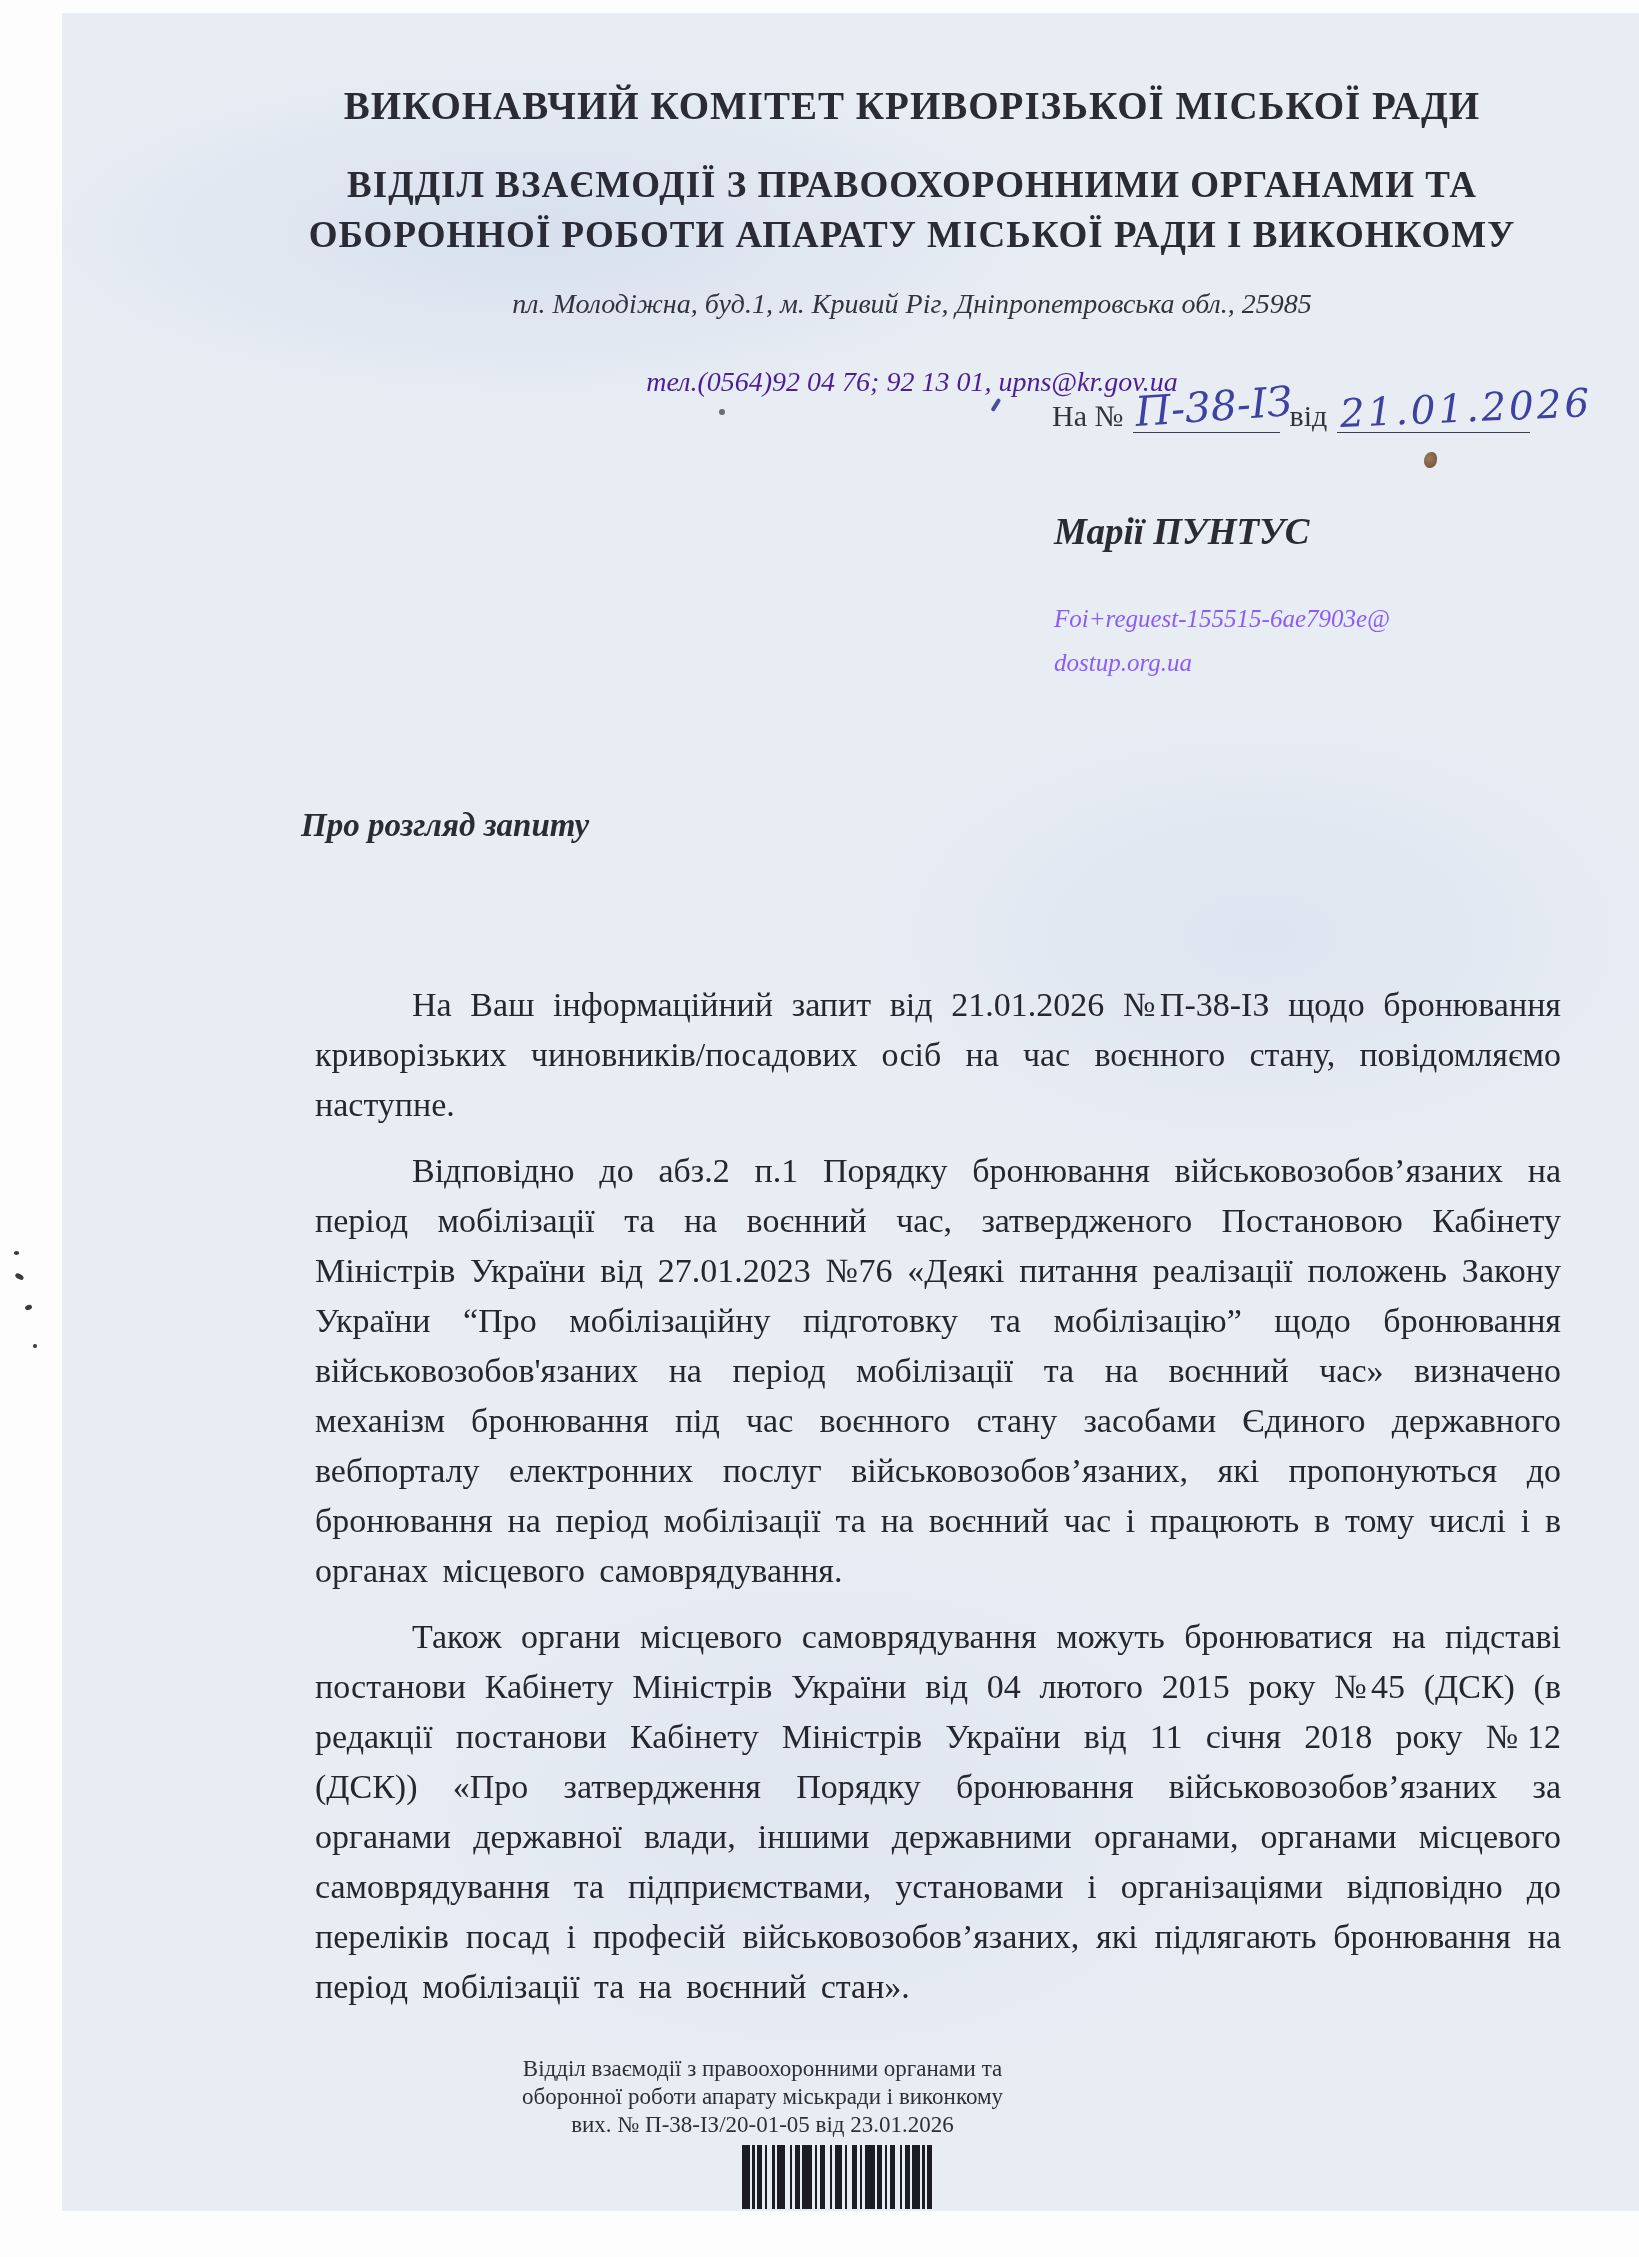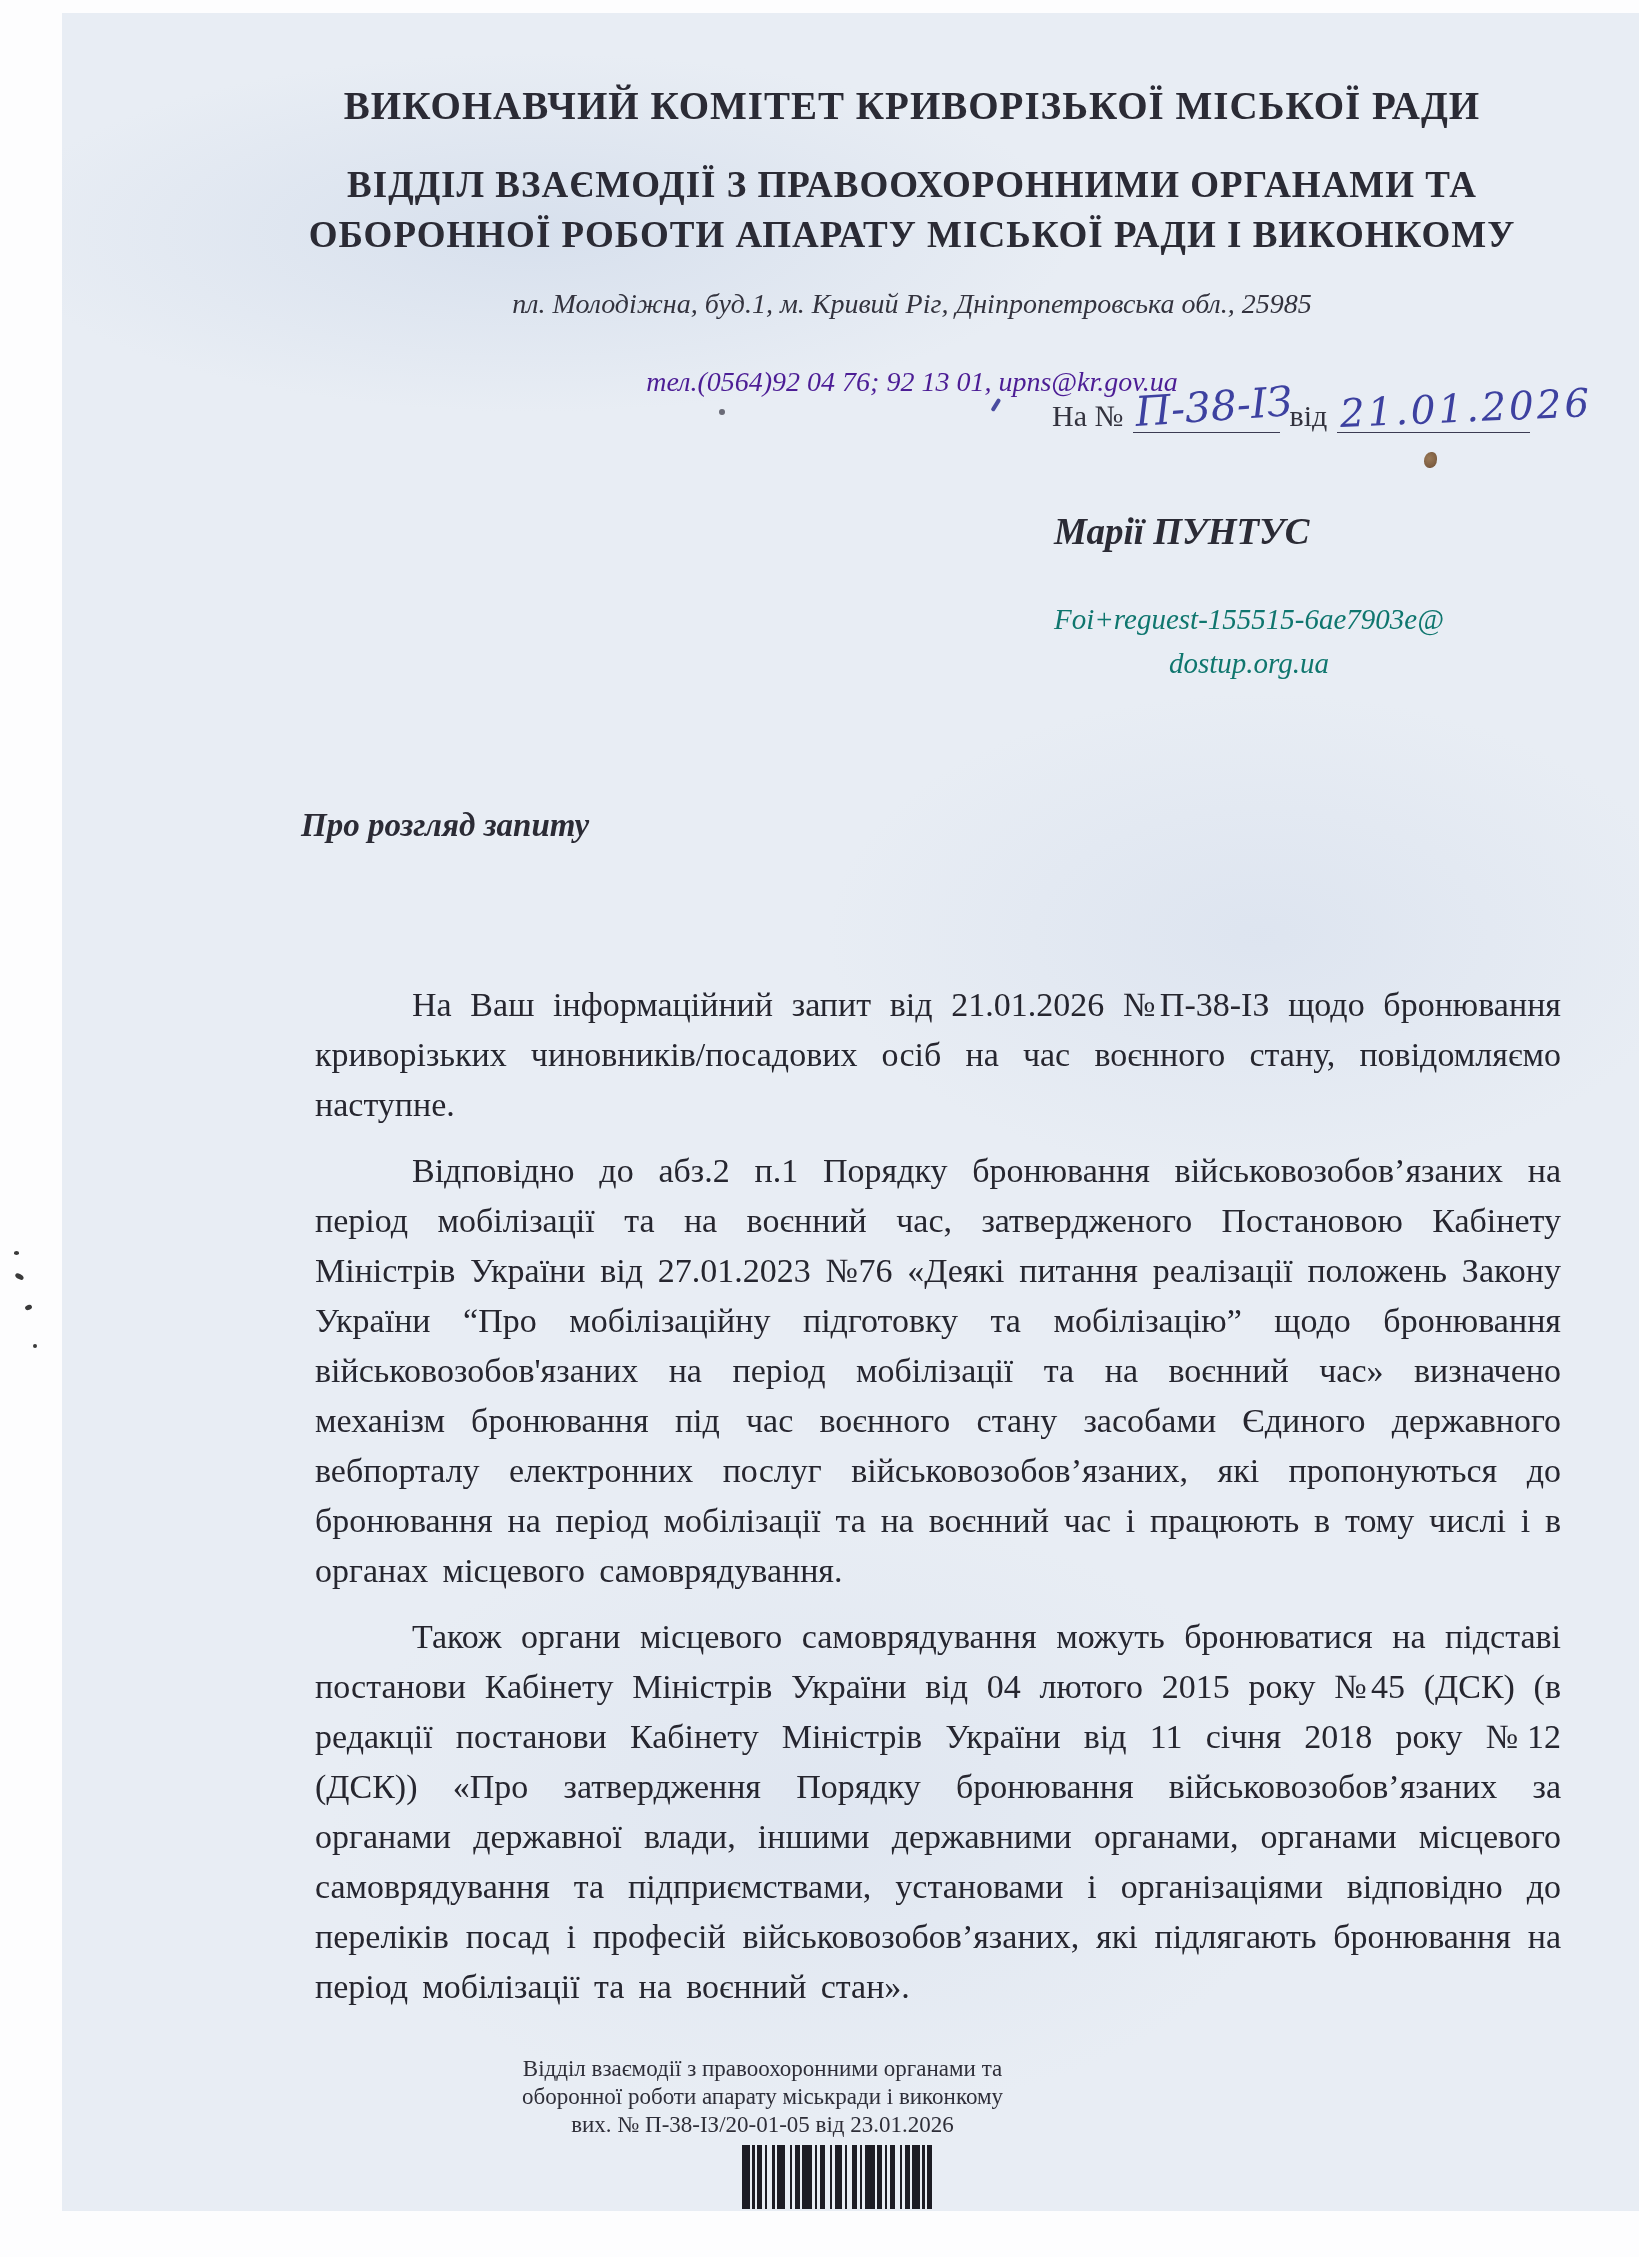--- a/index.html
+++ b/index.html
@@ -31,21 +31,21 @@
     position:absolute;left:3.9px;bottom:-3.9px;white-space:nowrap;
     font-family:"DejaVu Serif", serif;font-style:italic;
     font-size:41px;color:#3d41a0;transform:rotate(-4deg);transform-origin:left bottom;
   }
   .blank-date .handwriting{font-size:39px;transform:rotate(-2.5deg);letter-spacing:2.9px;}
   .ink-dot{left:719px;top:409px;width:5.8px;height:5.8px;border-radius:50%;background:#4a4a58;opacity:.8;}
   .ink-tick{left:994px;top:398px;width:3.9px;height:13.5px;background:#2e3090;transform:rotate(32deg);border-radius:1.9px;opacity:.85;}
   .stain{left:1424px;top:452px;width:12.6px;height:16.4px;border-radius:60% 40% 55% 45%;
     background:radial-gradient(circle at 40% 40%, #9a7a58, #6f4f35);}
   .recipient-name{left:1054px;top:510px;font-size:37px;font-weight:bold;font-style:italic;color:#2b2b35;}
-  .recipient-email{left:1054px;top:597px;font-size:29px;font-style:italic;line-height:44px;color:#0f766e;text-align:center;}
+  .recipient-email{left:1054px;top:597px;font-size:25px;font-style:italic;line-height:44px;color:#8b5cf6;}
   .subject{left:301px;top:807px;font-size:33px;font-weight:bold;font-style:italic;color:#2b2b35;}
   .salutation{left:241px;top:884px;width:1284px;font-size:34px;font-weight:bold;font-style:italic;color:#2b2b35;}
   .body-text{left:299px;top:964px;width:1278px;font-size:34px;line-height:50px;color:#26262f;}
   .body-text p{margin:16px;text-align:justify;text-indent:97px;word-spacing:5.8px;}
   .footer{left:444px;top:2055px;width:637px;font-size:23px;line-height:28px;color:#2e2e38;}
   .barcode{left:742px;top:2145px;height:64px;display:flex;align-items:stretch;}
   .speck{background:#3a3a3a;border-radius:50%;}
   .speck1{left:13.5px;top:1251px;width:5.8px;height:3.9px;}
   .speck2{left:15.4px;top:1274px;width:8.7px;height:4.8px;transform:rotate(30deg);}
   .speck3{left:25px;top:1305px;width:6.8px;height:4.8px;transform:rotate(-20deg);}

